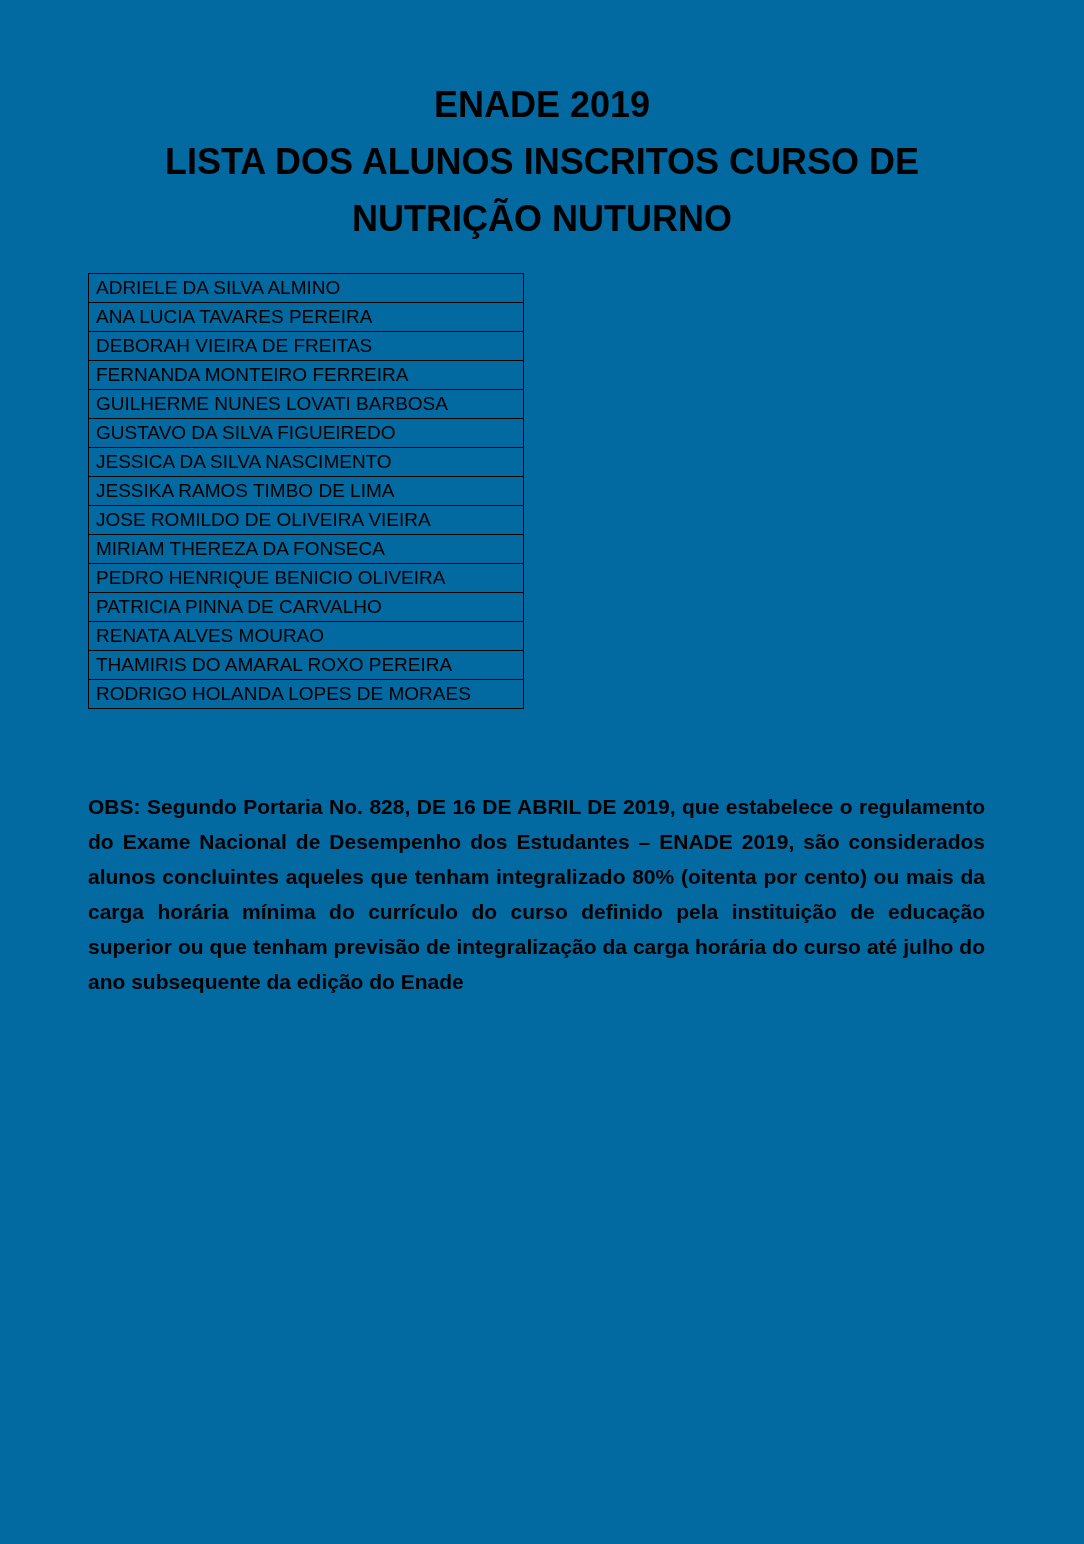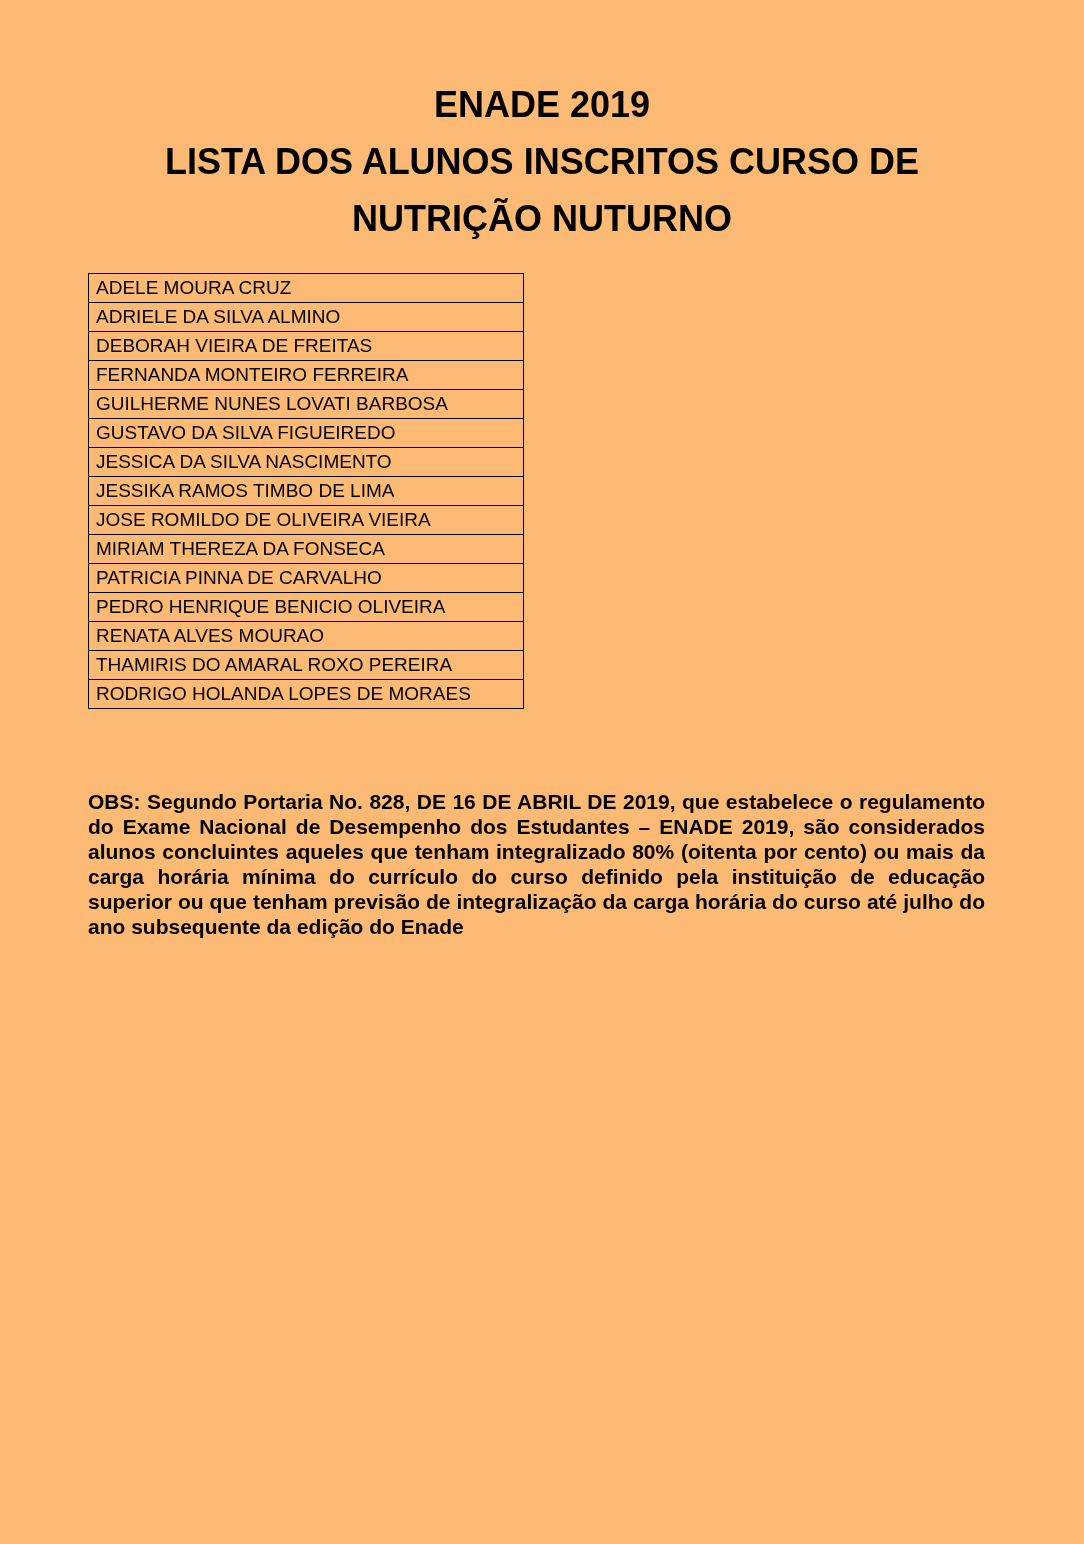--- a/index.html
+++ b/index.html
@@ -11,21 +11,21 @@
     width: 1084px;
     height: 1544px;
     color: #000000;
     font-family: "Liberation Sans", sans-serif;
     overflow: hidden;
   }
   .page {
     position: relative;
     width: 1084px;
     height: 1544px;
-    background: #fdba74;
+    background: #0369a1;
   }
   .doc-title {
     margin: 0;
     padding-top: 76px;
     text-align: center;
     font-weight: 700;
     font-size: 36px;
     line-height: 57px;
     letter-spacing: 0px;
   }
@@ -42,42 +42,42 @@
     font-size: 19px;
     font-weight: 400;
     vertical-align: middle;
     white-space: nowrap;
     overflow: hidden;
   }
   .note {
     margin: 80px 99px 0 88px;
     font-weight: 700;
     font-size: 21px;
-    line-height: 25px;
+    line-height: 35px;
     text-align: justify;
   }
 </style>
 </head>
 <body>
 
 <div class="page">
 
   <div class="doc-title">
     <div>ENADE 2019</div>
     <div>LISTA DOS ALUNOS INSCRITOS CURSO DE</div>
     <div>NUTRIÇÃO NUTURNO</div>
   </div>
 
   <table class="students-table">
     <tbody>
         <tr>
-        <td>ADELE MOURA CRUZ</td>
+        <td>ADRIELE DA SILVA ALMINO</td>
       </tr>
         <tr>
-        <td>ADRIELE DA SILVA ALMINO</td>
+        <td>ANA LUCIA TAVARES PEREIRA</td>
       </tr>
         <tr>
         <td>DEBORAH VIEIRA DE FREITAS</td>
       </tr>
         <tr>
         <td>FERNANDA MONTEIRO FERREIRA</td>
       </tr>
         <tr>
         <td>GUILHERME NUNES LOVATI BARBOSA</td>
       </tr>
@@ -90,24 +90,24 @@
         <tr>
         <td>JESSIKA RAMOS TIMBO DE LIMA</td>
       </tr>
         <tr>
         <td>JOSE ROMILDO DE OLIVEIRA VIEIRA</td>
       </tr>
         <tr>
         <td>MIRIAM THEREZA DA FONSECA</td>
       </tr>
         <tr>
-        <td>PATRICIA PINNA DE CARVALHO</td>
+        <td>PEDRO HENRIQUE BENICIO OLIVEIRA</td>
       </tr>
         <tr>
-        <td>PEDRO HENRIQUE BENICIO OLIVEIRA</td>
+        <td>PATRICIA PINNA DE CARVALHO</td>
       </tr>
         <tr>
         <td>RENATA ALVES MOURAO</td>
       </tr>
         <tr>
         <td>THAMIRIS DO AMARAL ROXO PEREIRA</td>
       </tr>
         <tr>
         <td>RODRIGO HOLANDA LOPES DE MORAES</td>
       </tr>

